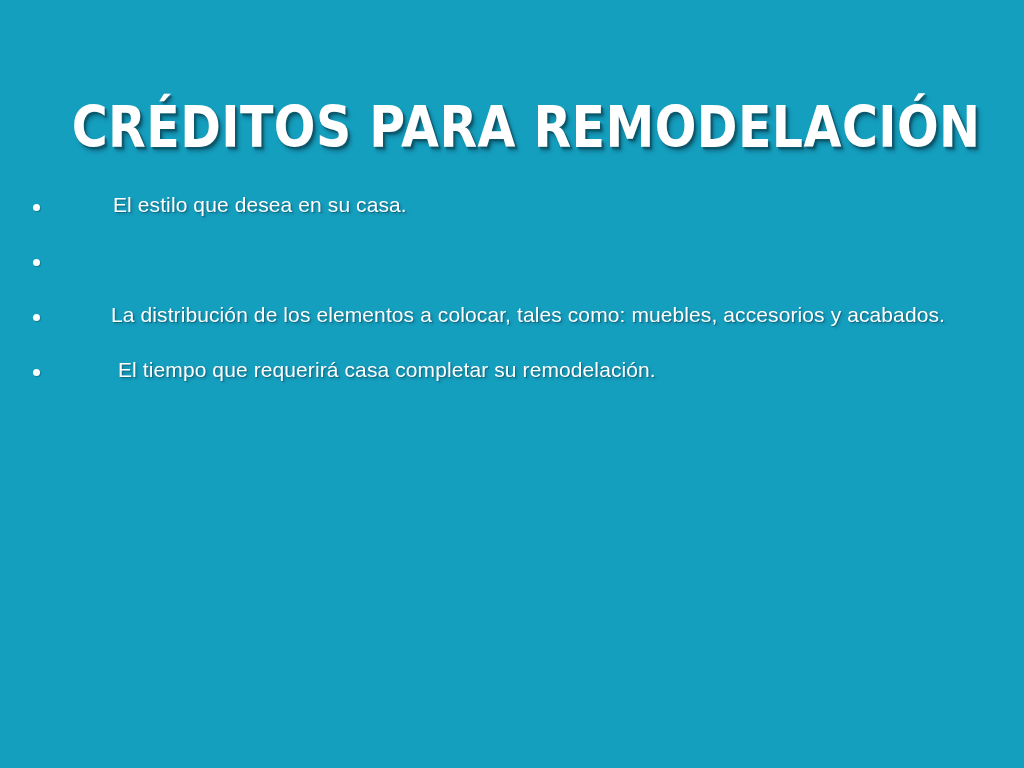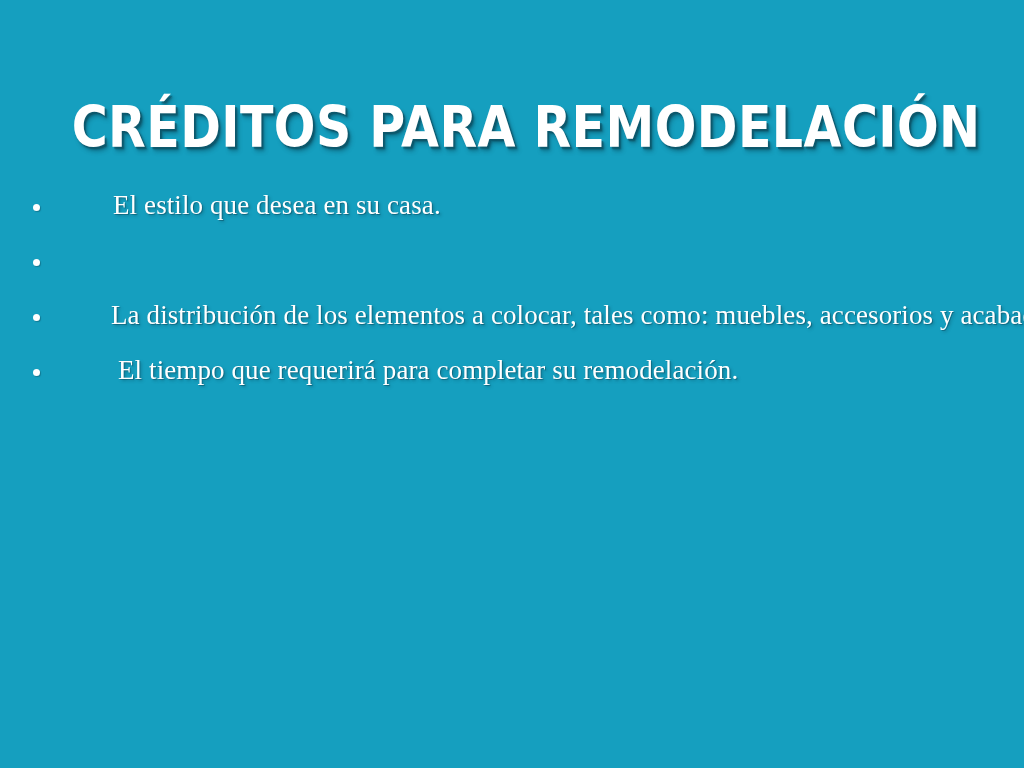--- a/index.html
+++ b/index.html
@@ -72,22 +72,22 @@
     background: #ffffff;
     border-radius: 50%;
     box-shadow: 1px 1px 1px rgba(10, 64, 80, 0.40);
   }
 
   .bullet-text {
     position: absolute;
     left: 110px;
     top: 0;
     color: #ffffff;
-    font-family: Liberation Serif, serif;
-    font-size: 27px;
+    font-family: Liberation Sans, sans-serif;
+    font-size: 21px;
     line-height: 30px;
     letter-spacing: 0.1px;
     white-space: nowrap;
     text-shadow:
        1px 1px 0 rgba(12, 78, 97, 0.50),
        2px 2px 3px rgba(10, 64, 80, 0.35);
   }
 
   .indent-1 { left: 113px; }
   .indent-2 { left: 111px; }
@@ -112,18 +112,18 @@
       <span class="bullet-marker"></span>
     </li>
 
     <li class="bullet-row">
       <span class="bullet-marker"></span>
       <span class="bullet-text indent-3">La distribución de los elementos a colocar, tales como: muebles, accesorios y acabados.</span>
     </li>
 
     <li class="bullet-row">
       <span class="bullet-marker"></span>
-      <span class="bullet-text indent-4"> El tiempo que requerirá para completar su remodelación.</span>
+      <span class="bullet-text indent-4"> El tiempo que requerirá casa completar su remodelación.</span>
     </li>
 
   </ul>
 
 </div>
 
 </body></html>

